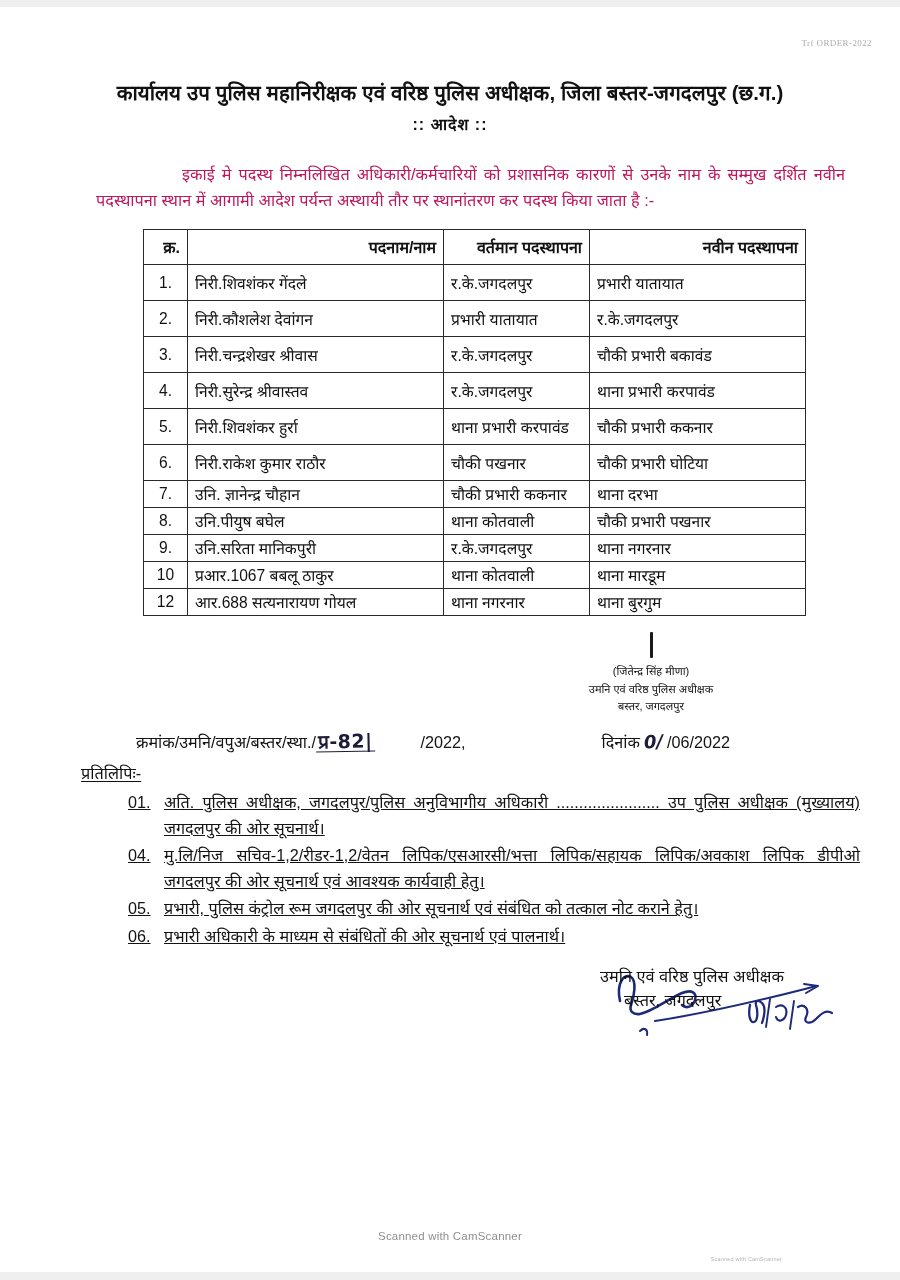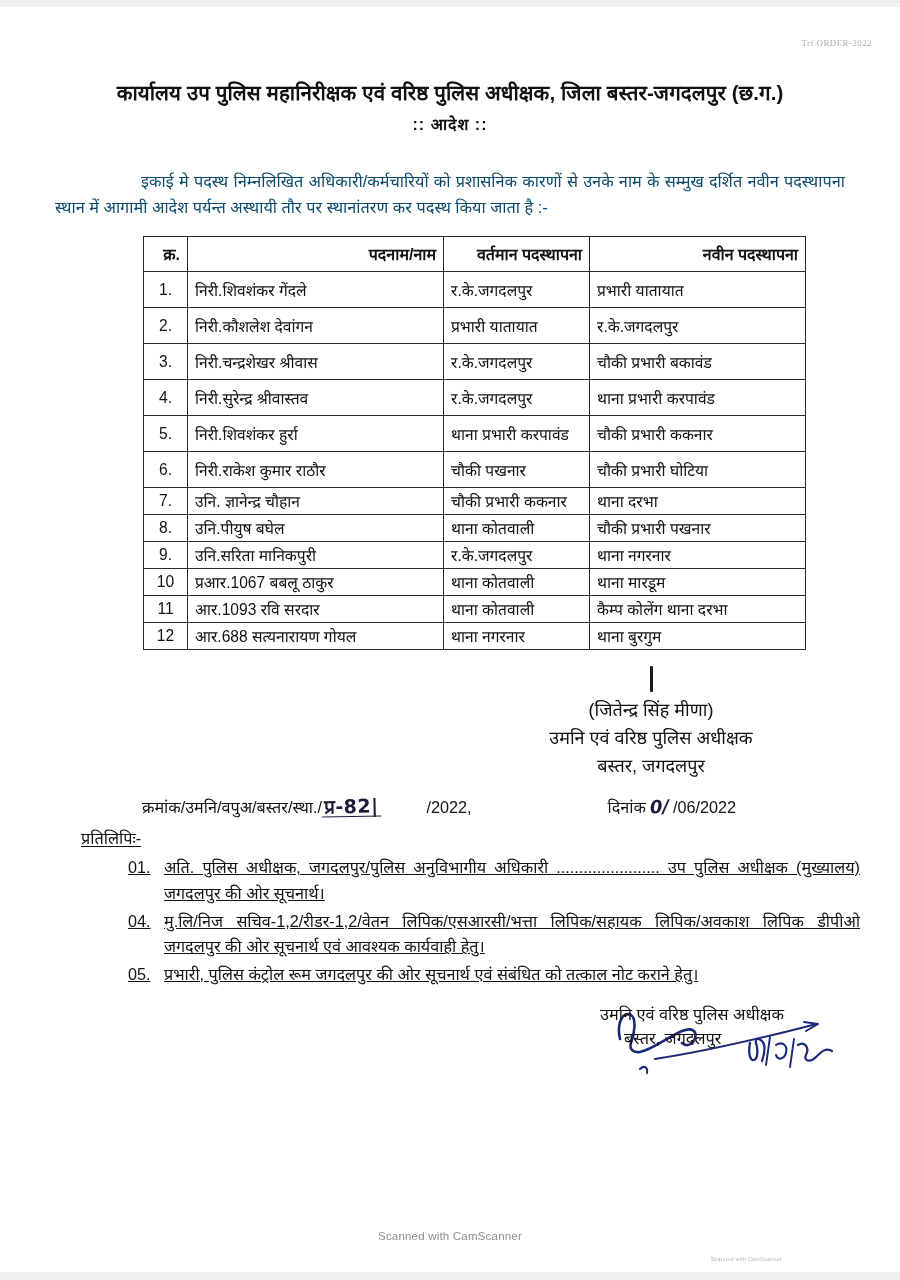--- a/index.html
+++ b/index.html
@@ -67,25 +67,25 @@
   }
   .doc-subtitle {
     font-size: 16px;
     font-weight: 700;
     color: #111;
     margin-top: 6px;
     letter-spacing: 1px;
   }
 
   .intro {
-    margin: 33px 0 0 0;
-    padding: 0 55px 0 55px;
+    margin: 26px 0 0 0;
+    padding: 0 55px 0 96px;
     font-size: 16.3px;
     line-height: 1.62;
-    color: #0c4a6e;
+    color: #be185d;
     text-align: justify;
     text-justify: inter-word;
   }
   .intro .indent { display: inline-block; width: 86px; }
 
   
   .table-wrap {
     margin: 16px 0 0 143px;
     width: 662px;
   }
@@ -123,40 +123,40 @@
   }
   tr.tall td { height: 35px; }
   tr.short td { height: 26px; }
 
   
   .sig-block-1 {
     margin-top: 16px;
     text-align: center;
     padding-left: 430px;
     padding-right: 28px;
-    font-size: 18px;
+    font-size: 11px;
     color: #111;
     line-height: 1.5;
   }
   .sig-stroke {
     display: block;
     width: 3px;
     height: 26px;
     background: #1a1a1a;
     margin: 0 auto 5px auto;
     border-radius: 1px;
   }
   .sig-name { font-weight: 400; }
   .sig-desig { margin-top: 1px; }
   .sig-place { margin-top: 1px; }
 
   
   .ref-row {
     position: relative;
-    margin: 16px 0 0 14px;
+    margin: 16px 0 0 8px;
     padding: 0 40px 0 128px;
     font-size: 16.2px;
     color: #131313;
     display: flex;
     align-items: baseline;
   }
   .ref-left { white-space: nowrap; }
   .hand {
     font-family: "DejaVu Sans", sans-serif;
     color: #1c1c3a;
@@ -347,26 +347,20 @@
             <td>र.के.जगदलपुर</td>
             <td>थाना नगरनार</td>
           </tr>
           <tr class="short">
             <td class="sno">10</td>
             <td>प्रआर.1067 बबलू ठाकुर</td>
             <td>थाना कोतवाली</td>
             <td>थाना मारडूम</td>
           </tr>
           <tr class="short">
-            <td class="sno">11</td>
-            <td>आर.1093 रवि सरदार</td>
-            <td>थाना कोतवाली</td>
-            <td>कैम्प कोलेंग थाना दरभा</td>
-          </tr>
-          <tr class="short">
             <td class="sno">12</td>
             <td>आर.688   सत्यनारायण गोयल</td>
             <td>थाना नगरनार</td>
             <td>थाना बुरगुम</td>
           </tr>
         </tbody>
       </table>
     </div>
 
     <div class="sig-block-1">
@@ -390,20 +384,24 @@
         <span class="num">01.</span>
         <span class="txt">अति. पुलिस अधीक्षक, जगदलपुर/पुलिस अनुविभागीय अधिकारी ....................... उप पुलिस अधीक्षक (मुख्यालय) जगदलपुर की ओर सूचनार्थ।</span>
       </li>
       <li>
         <span class="num">04.</span>
         <span class="txt">मु.लि/निज सचिव-1,2/रीडर-1,2/वेतन लिपिक/एसआरसी/भत्ता लिपिक/सहायक लिपिक/अवकाश लिपिक डीपीओ जगदलपुर की ओर सूचनार्थ एवं आवश्यक कार्यवाही हेतु।</span>
       </li>
       <li>
         <span class="num">05.</span>
         <span class="txt">प्रभारी, पुलिस कंट्रोल रूम जगदलपुर की ओर सूचनार्थ एवं संबंधित को तत्काल नोट कराने हेतु।</span>
+      </li>
+      <li>
+        <span class="num">06.</span>
+        <span class="txt">प्रभारी अधिकारी के माध्यम से संबंधितों की ओर सूचनार्थ एवं पालनार्थ।</span>
       </li>
     </ol>
 
     <div class="sig-block-2">
       <svg class="ink-sign" viewBox="0 0 260 80">
         <path d="M20,42 C16,24 24,14 31,18 C37,22 34,38 31,46 C29,52 33,56 40,55 C52,53 68,40 82,34 C92,30 97,34 95,41 C93,48 86,50 82,46" fill="none" stroke="#1d2a7a" stroke-width="2.6" stroke-linecap="round" stroke-linejoin="round"></path>
         <path d="M55,62 C95,56 150,44 205,30 L216,27" fill="none" stroke="#1d2a7a" stroke-width="2" stroke-linecap="round"></path>
         <path d="M204,25 L218,27 L206,34" fill="none" stroke="#1d2a7a" stroke-width="2" stroke-linecap="round" stroke-linejoin="round"></path>
         <path d="M150,46 C148,56 150,64 154,63 C158,62 158,52 156,46 C155,42 158,40 162,44 C166,48 164,58 162,64" fill="none" stroke="#1d2a7a" stroke-width="2.3" stroke-linecap="round"></path>
         <path d="M170,40 L166,68" fill="none" stroke="#1d2a7a" stroke-width="1.9" stroke-linecap="round"></path>

